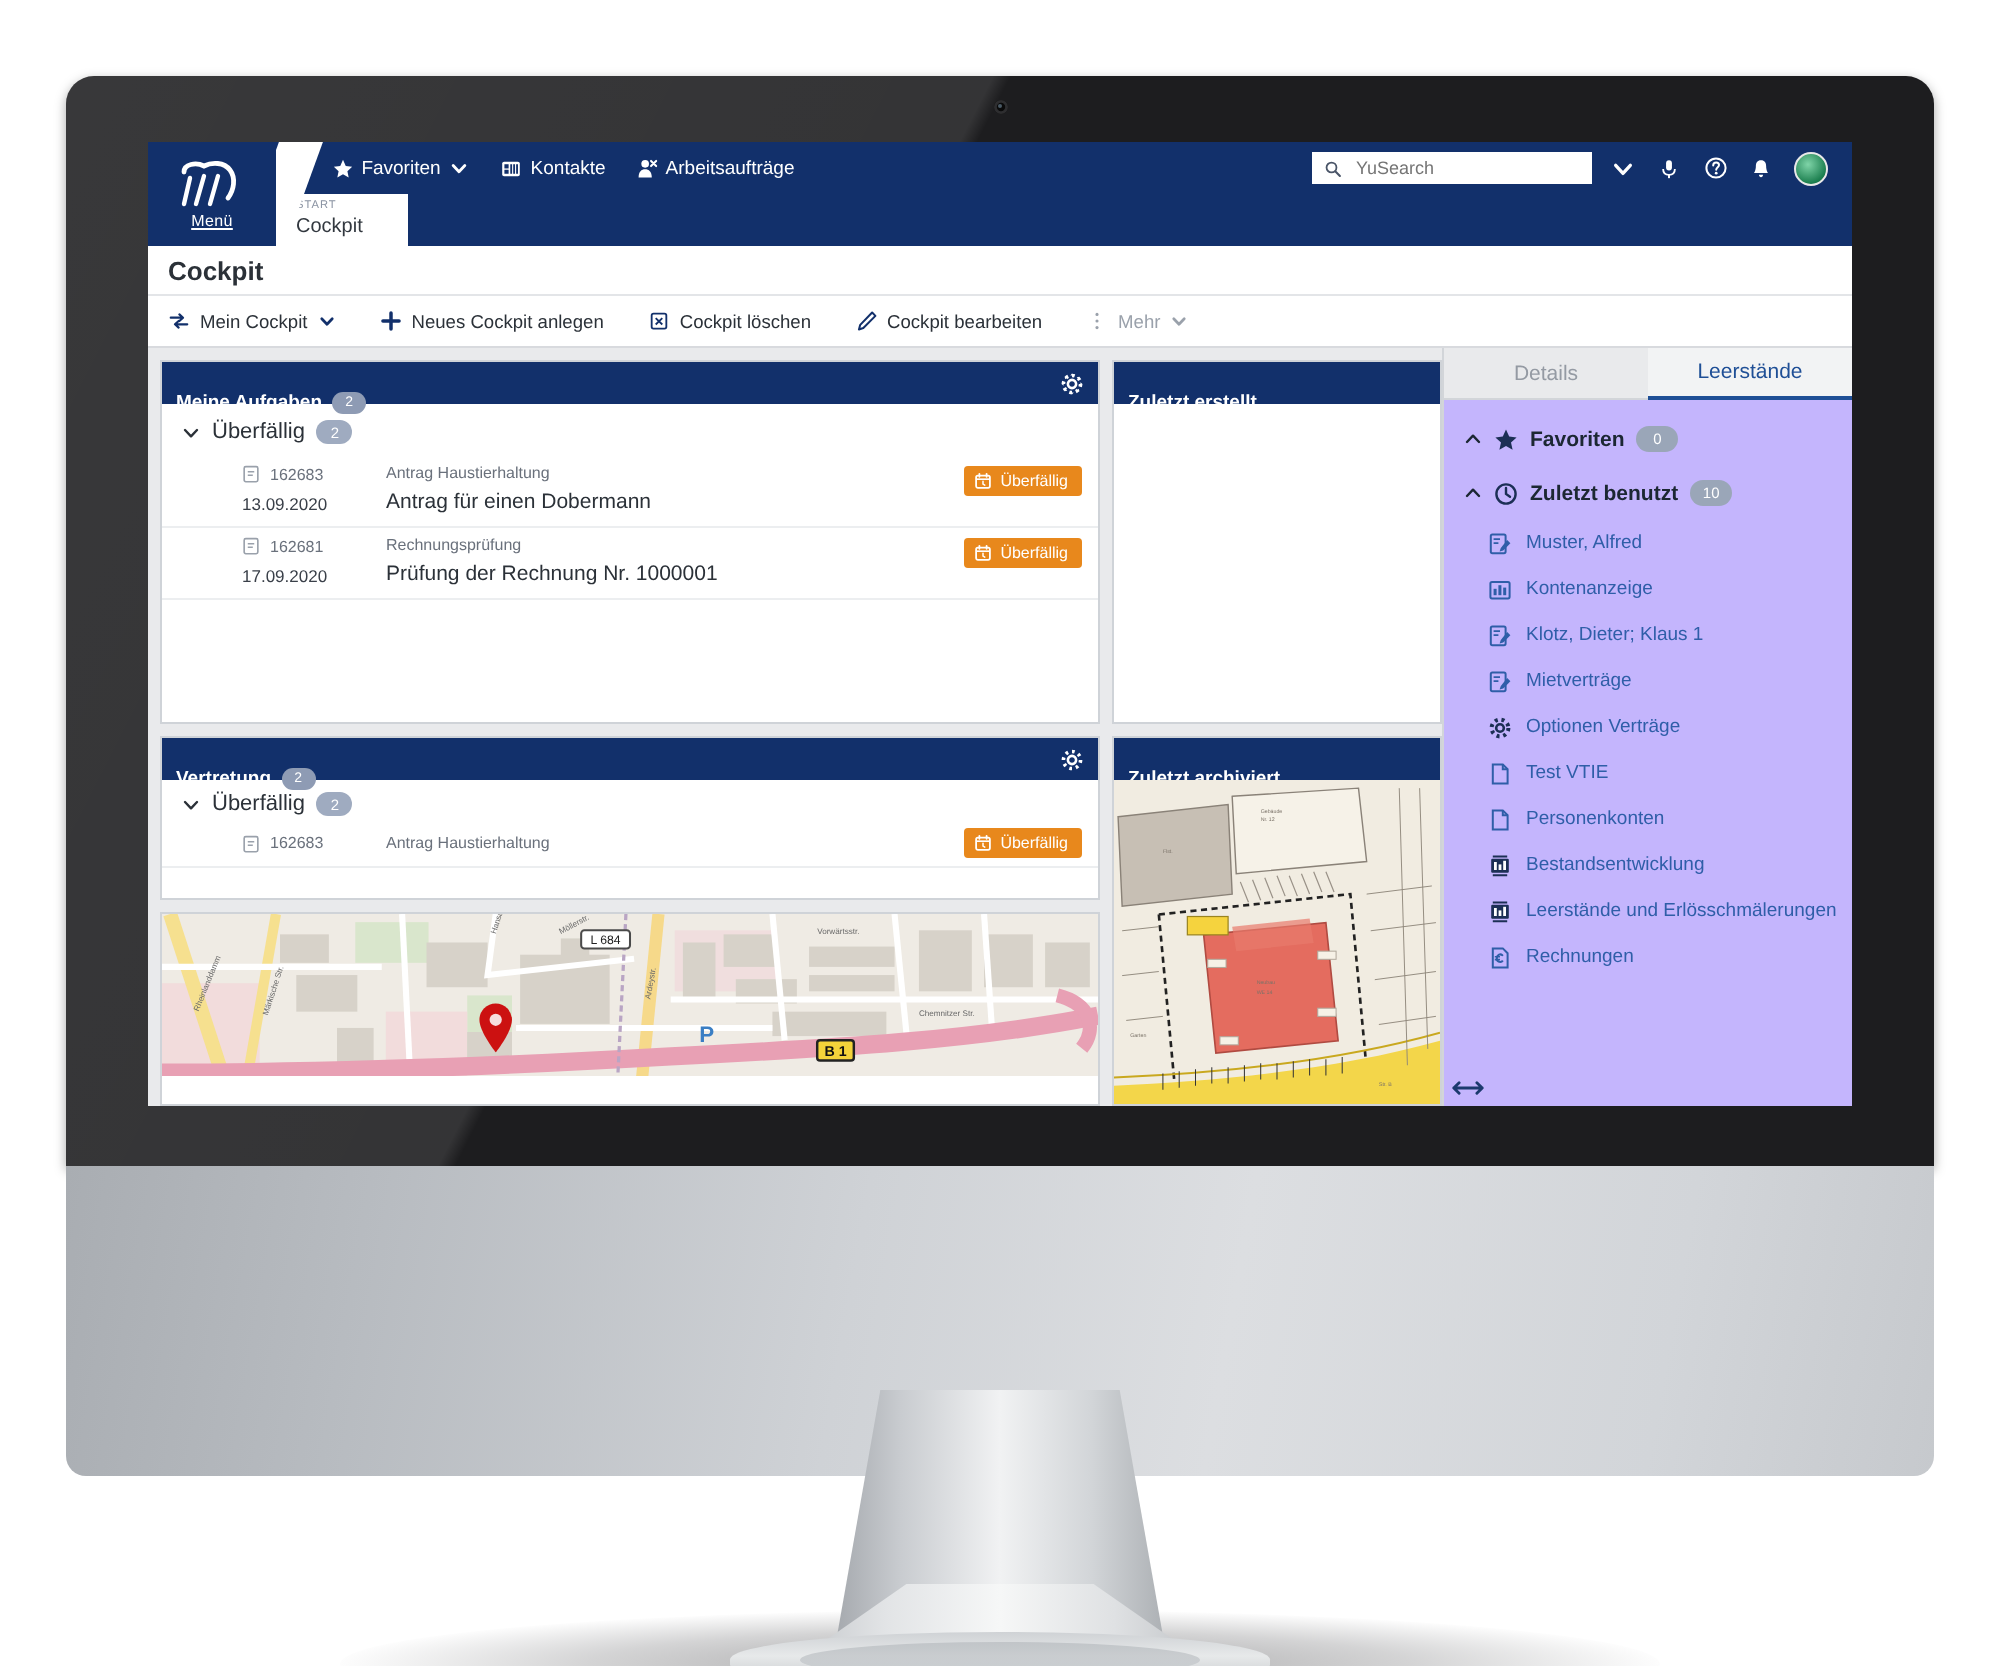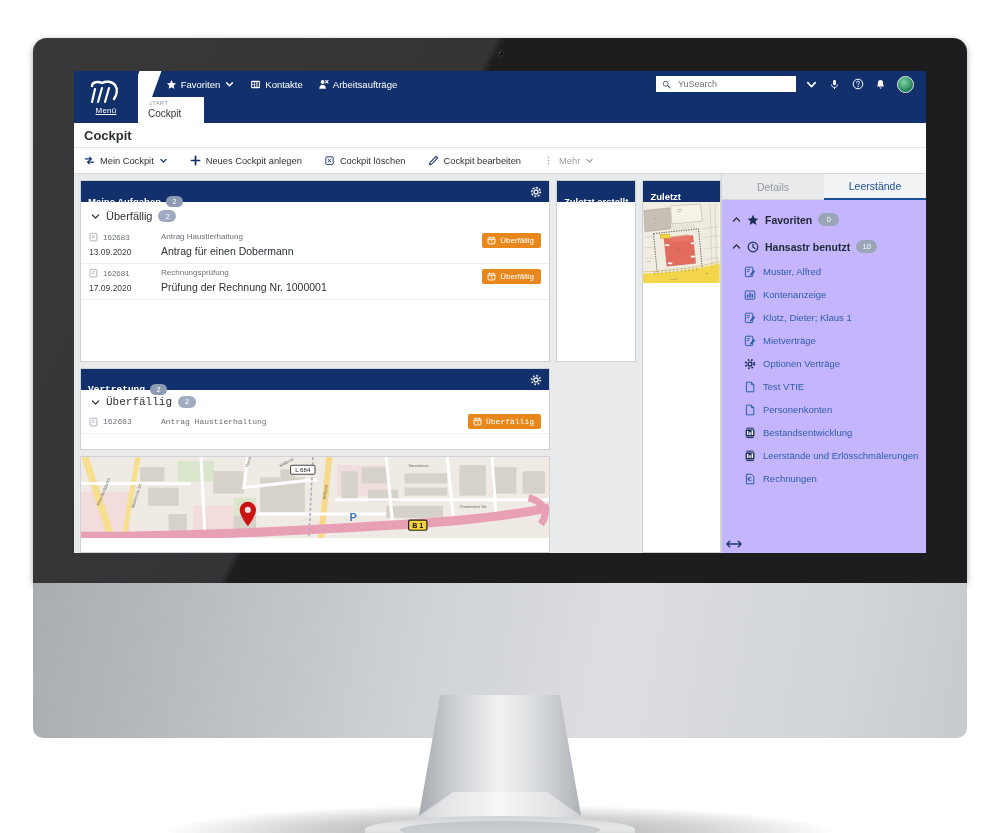--- a/index.html
+++ b/index.html
@@ -72,39 +72,39 @@
   .toolbar{height:25px;border-top:1px solid #e3e5e8;border-bottom:1px solid #d8dade;
     display:flex;align-items:center;gap:0;padding-left:10px;background:#fff;flex:0 0 25px;}
   .tb-item{display:flex;align-items:center;gap:5px;font-size:9.3px;color:#2b3138;
     margin-right:22px;cursor:pointer;white-space:nowrap;}
   .tb-item.muted{color:#9aa1ab;}
   .tb-ico{width:11px;height:11px;display:flex;align-items:center;justify-content:center;}
 
   
   .content{flex:1;display:flex;background:#e9eaec;min-height:0;}
   .col-left{width:470px;padding:6px 0 0 6px;display:flex;flex-direction:column;gap:6px;}
-  .col-mid{width:165px;padding:6px 0 0 6px;display:flex;flex-direction:row;gap:6px;}
+  .col-mid{width:165px;padding:6px 0 0 6px;display:flex;flex-direction:column;gap:6px;}
   .col-right{flex:1;background:#c4b5fd;border-left:1px solid #d2d5d9;display:flex;flex-direction:column;position:relative;}
 
   .card{background:#fff;border:1px solid #cfd3d8;display:flex;flex-direction:column;overflow:hidden;}
   .card-head{background:#12306b;height:21px;display:flex;align-items:center;
     justify-content:space-between;padding:0 7px;flex:0 0 21px;}
   .card-title{color:#fff;font-size:9.5px;font-weight:bold;display:flex;align-items:center;gap:5px;margin-top:20px;}
   .count-pill{background:#8e9bb4;color:#fff;font-size:7px;border-radius:7px;
     min-width:11px;height:11px;display:inline-flex;align-items:center;justify-content:center;padding:0 3px;font-weight:normal;}
   .gear{width:12px;height:12px;cursor:pointer;}
   .card-body{flex:1;min-height:0;overflow:hidden;}
 
   .group-row{display:flex;align-items:center;gap:6px;padding:8px 0 6px 10px;}
   .chev{width:9px;height:9px;color:#2b3138;}
   .group-label{font-size:11px;color:#2b3138;}
   .pill-grey{background:#9fabc0;color:#fff;font-size:7.5px;border-radius:7px;
     min-width:12px;height:12px;display:inline-flex;align-items:center;justify-content:center;padding:0 3px;}
 
-  .task{display:flex;align-items:flex-start;padding:4px 8px 6px 8px;border-bottom:1px solid #eceef0;position:relative;}
+  .task{display:flex;align-items:flex-start;padding:4px 8px 6px 40px;border-bottom:1px solid #eceef0;position:relative;}
   .task:last-child{border-bottom:1px solid #eceef0;}
   .task-col{flex:0 0 68px;display:flex;flex-direction:column;gap:5px;}
   .task-idrow{display:flex;align-items:center;gap:5px;}
   .task-id{font-size:8px;color:#6a717c;}
   .task-date{font-size:8.5px;color:#3a4049;}
   .task-main{flex:1;display:flex;flex-direction:column;gap:4px;padding-left:4px;}
   .task-sub{font-size:8px;color:#6a717c;}
   .task-title{font-size:10.5px;color:#2b3138;}
   .badge{background:#e8881c;color:#fff;font-size:8px;border-radius:2px;
     padding:3px 7px 3px 5px;display:inline-flex;align-items:center;gap:4px;align-self:flex-start;
@@ -375,21 +375,21 @@
                     <path d="M1.4 4.8 H10.6" stroke="#fff" stroke-width="1.1"></path>
                     <path d="M3.6 1.2 V3.2 M8.4 1.2 V3.2" stroke="#fff" stroke-width="1.2" stroke-linecap="round"></path>
                     <path d="M6 6.2 V8 L7.2 8.8" stroke="#fff" stroke-width="1" fill="none" stroke-linecap="round"></path>
                   </svg>
                   <span>Überfällig</span>
                 </div>
               </div>
             </div>
           </div>
 
-          <div class="card" style="height:80px;font-family:Liberation Mono, monospace;">
+          <div class="card" style="height:80px;">
             <div class="card-head">
               <div class="card-title">
                 <span>Vertretung</span>
                 <span class="count-pill">2</span>
               </div>
               <svg class="gear" viewBox="0 0 14 14">
                 <path d="M7 4.6 A2.4 2.4 0 1 0 7 9.4 A2.4 2.4 0 1 0 7 4.6 Z" fill="none" stroke="#fff" stroke-width="1.5"></path>
                 <circle cx="7" cy="7" r="5" fill="none" stroke="#fff" stroke-width="2.1" stroke-dasharray="1.6 2.3"></circle>
               </svg>
             </div>
@@ -610,21 +610,21 @@
             </div>
 
             <div class="rp-section">
               <svg style="width:9px;height:9px;" viewBox="0 0 12 12">
                 <path d="M2 8 L6 3.8 L10 8" fill="none" stroke="#1c2733" stroke-width="1.6" stroke-linecap="round" stroke-linejoin="round"></path>
               </svg>
               <svg style="width:12px;height:12px;" viewBox="0 0 12 12">
                 <circle cx="6" cy="6" r="4.8" fill="none" stroke="#1c2f55" stroke-width="1.2"></circle>
                 <path d="M6 3 V6 L8 7.4" stroke="#1c2f55" stroke-width="1.2" fill="none" stroke-linecap="round"></path>
               </svg>
-              <span class="rp-sec-label">Hansastr benutzt</span>
+              <span class="rp-sec-label">Zuletzt benutzt</span>
               <span class="rp-pill">10</span>
             </div>
 
             <div class="rp-item">
               <svg class="rp-ico" viewBox="0 0 12 12">
                 <rect x="1.4" y="1.2" width="7.4" height="9.4" rx=".8" fill="none" stroke="#2f5ea8" stroke-width="1"></rect>
                 <path d="M2.8 3.6 H6 M2.8 5.6 H5.2" stroke="#2f5ea8" stroke-width=".9"></path>
                 <path d="M9.6 4 L11.2 5.6 L7.6 9.2 L5.8 9.8 L6.4 8 Z" fill="#2f5ea8"></path>
               </svg>
               <span class="rp-item-label">Muster, Alfred</span>

